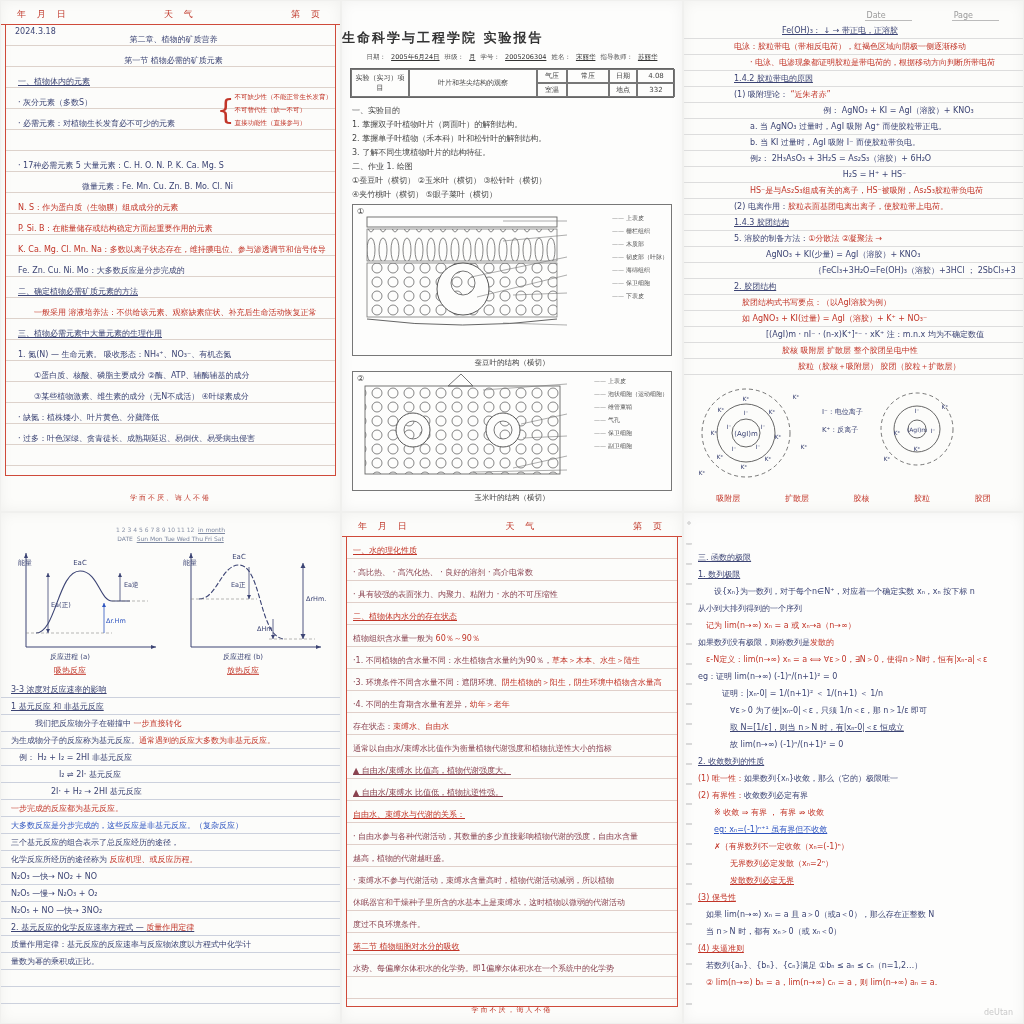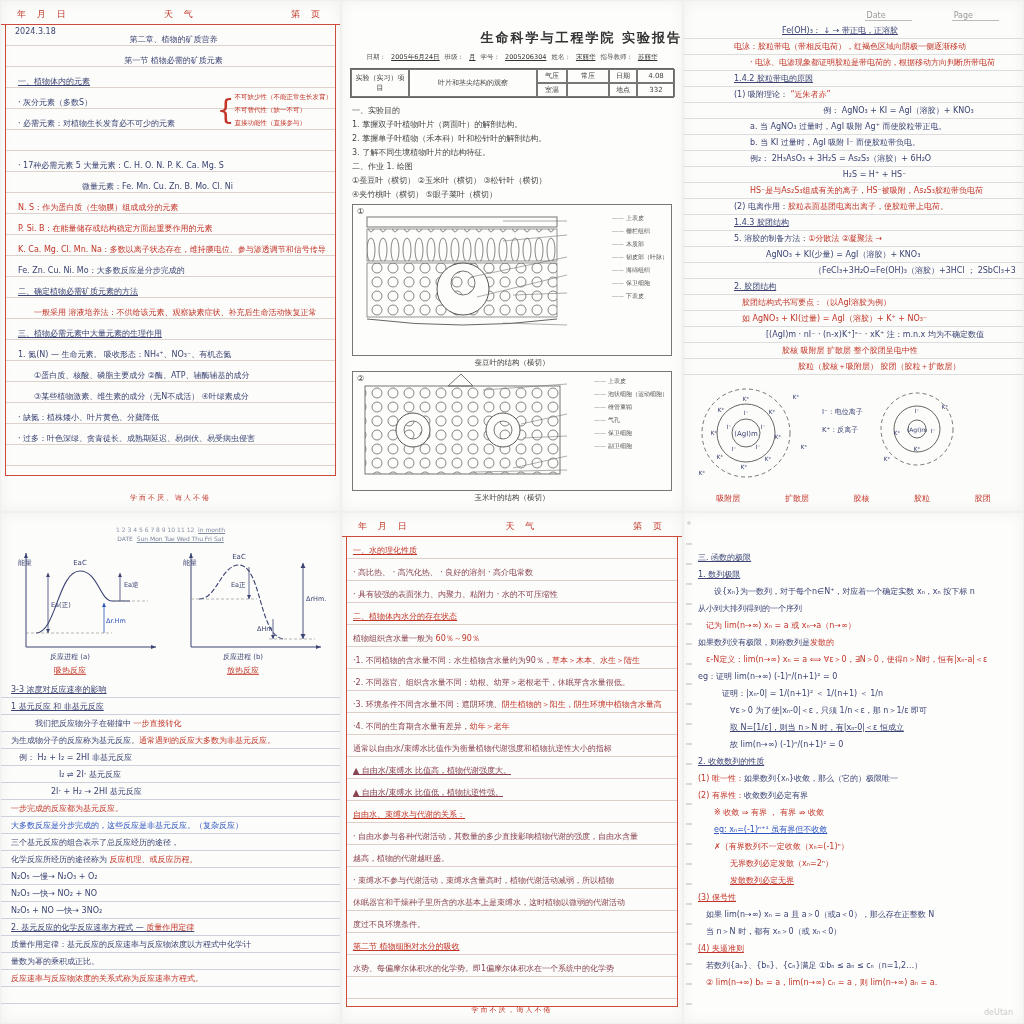--- a/index.html
+++ b/index.html
@@ -26,21 +26,21 @@
   .rule21{background-image:repeating-linear-gradient(to bottom,transparent 0 20px,#ddd2cb 20px 21px);}
   .rule22{background-image:repeating-linear-gradient(to bottom,transparent 0 21px,#e0cfc9 21px 22px);}
   .rule17{background-image:repeating-linear-gradient(to bottom,transparent 0 16px,#ccd1dd 16px 17px);}
   .rule16{background-image:repeating-linear-gradient(to bottom,transparent 0 15px,#dddddd 15px 16px);}
   
   .nb-head{display:flex;justify-content:space-between;align-items:center;color:#c0392b;font-size:9px;letter-spacing:4px;padding:7px 16px 3px 16px;border-bottom:1px solid #cf4a3a;}
   .red-frame{border:1px solid #cf4a3a;border-top:none;margin:0 4px;padding:2px 6px 0 6px;}
   .date-hand{position:absolute;left:14px;top:26px;font-size:8px;color:#3c4474;}
   .footer-motto{position:absolute;bottom:8px;width:100%;text-align:center;color:#c0392b;font-size:7px;letter-spacing:2px;}
   
-  .rep-title{text-align:right;font-size:13px;font-weight:bold;color:#333;letter-spacing:2px;padding-top:28px;}
+  .rep-title{text-align:left;font-size:13px;font-weight:bold;color:#333;letter-spacing:2px;padding-top:28px;}
   .rep-meta{display:flex;justify-content:center;gap:5px;font-size:6.5px;color:#444;padding:6px 6px 4px 6px;white-space:nowrap;}
   .rep-meta b{font-weight:normal;color:#555;}
   .rep-meta u{color:#333;text-align:right;}
   .rep-table{display:grid;grid-template-columns:58px 128px 30px 42px 28px 38px;margin:2px 8px;border:1px solid #666;font-size:7px;color:#444;}
   .rep-table>div{border:0.5px solid #777;display:flex;align-items:center;justify-content:center;text-align:center;padding:1px;}
   .cell-tall{grid-row:span 2;}
   .rep-body{padding:4px 10px 0 10px;}
   .rep-body .ln{height:14px;line-height:14px;font-size:8px;}
   .figbox{border:1px solid #777;margin:2px 10px 0 10px;position:relative;background:#fdfdfc;}
   .figcap{text-align:center;font-size:7.5px;color:#444;height:13px;line-height:13px;}
@@ -339,46 +339,45 @@
       <div class="ln b u"><span>1 基元反应 和 非基元反应</span></div>
       <div class="ln b" style="padding-left: 24px;"><span>我们把反应物分子在碰撞中 </span><span class="r">一步直接转化</span></div>
       <div class="ln b"><span>为生成物分子的反应称为基元反应。</span><span class="r">通常遇到的反应大多数为非基元反应。</span></div>
       <div class="ln b" style="padding-left: 8px;"><span>例：  H₂ + I₂ = 2HI    非基元反应</span></div>
       <div class="ln b" style="padding-left: 48px;"><span>I₂ ⇌ 2I·      基元反应</span></div>
       <div class="ln b" style="padding-left: 40px;"><span>2I· + H₂ → 2HI    基元反应</span></div>
       <div class="ln r"><span>一步完成的反应都为基元反应。</span></div>
       <div class="ln bl"><span>大多数反应是分步完成的，这些反应是非基元反应。（复杂反应）</span></div>
       <div class="ln b"><span>三个基元反应的组合表示了总反应经历的途径，</span></div>
       <div class="ln b"><span>化学反应所经历的途径称为 </span><span class="r">反应机理、或反应历程。</span></div>
+      <div class="ln b"><span>N₂O₃ —快→ NO₂ + NO</span></div>
       <div class="ln b"><span>N₂O₅ —慢→ N₂O₃ + O₂</span></div>
-      <div class="ln b"><span>N₂O₃ —快→ NO₂ + NO</span></div>
       <div class="ln b"><span>N₂O₅ + NO —快→ 3NO₂</span></div>
       <div class="ln b u"><span>2. 基元反应的化学反应速率方程式 — </span><span class="r">质量作用定律</span></div>
       <div class="ln b"><span>质量作用定律：基元反应的反应速率与反应物浓度以方程式中化学计</span></div>
       <div class="ln b"><span>量数为幂的乘积成正比。</span></div>
-      <div class="ln r"><span>反应速率与反应物浓度的关系式称为反应速率方程式。</span></div>
     </div>
 </div>
 
 <div class="panel" id="p5">
   <div class="nb-head">
     <span>年  月  日</span>
     <span>天 气</span>
     <span>第  页</span>
   </div>
   <div class="red-frame lines lh22 rule22" style="height:466px;padding-top:3px;">
       <div class="ln r u"><span>一、水的理化性质</span></div>
       <div class="ln m"><span>· 高比热、   · 高汽化热、   · 良好的溶剂    · 高介电常数</span></div>
       <div class="ln m"><span>· 具有较强的表面张力、内聚力、粘附力   · 水的不可压缩性</span></div>
       <div class="ln r u"><span>二、植物体内水分的存在状态</span></div>
       <div class="ln m"><span>植物组织含水量一般为 </span><span class="r">60％～90％</span></div>
       <div class="ln m"><span>·1. 不同植物的含水量不同：水生植物含水量约为90％，</span><span class="r">草本＞木本、水生＞陆生</span></div>
-      <div class="ln m"><span>·2. 不同器官、组织含水量不同：幼根、幼芽＞老根老干，休眠芽含水量很低。</span></div>
       <div class="ln m"><span>·3. 环境条件不同含水量不同：遮阴环境、</span><span class="r">阴生植物的＞阳生，阴生环境中植物含水量高</span></div>
       <div class="ln m"><span>·4. 不同的生育期含水量有差异，</span><span class="r">幼年＞老年</span></div>
+      <div class="ln m"><span>存在状态：</span><span class="r">束缚水、自由水</span></div>
       <div class="ln m"><span>通常以自由水/束缚水比值作为衡量植物代谢强度和植物抗逆性大小的指标</span></div>
       <div class="ln m u"><span>▲ 自由水/束缚水 比值高，植物代谢强度大。</span></div>
       <div class="ln m u"><span>▲ 自由水/束缚水 比值低，植物抗逆性强。</span></div>
       <div class="ln r u"><span>自由水、束缚水与代谢的关系：</span></div>
       <div class="ln m"><span>· 自由水参与各种代谢活动，其数量的多少直接影响植物代谢的强度，自由水含量</span></div>
       <div class="ln m"><span>越高，植物的代谢越旺盛。</span></div>
       <div class="ln m"><span>· 束缚水不参与代谢活动，束缚水含量高时，植物代谢活动减弱，所以植物</span></div>
       <div class="ln m"><span>休眠器官和干燥种子里所含的水基本上是束缚水，这时植物以微弱的代谢活动</span></div>
       <div class="ln m"><span>度过不良环境条件。</span></div>
       <div class="ln r u"><span>第二节  植物细胞对水分的吸收</span></div>

